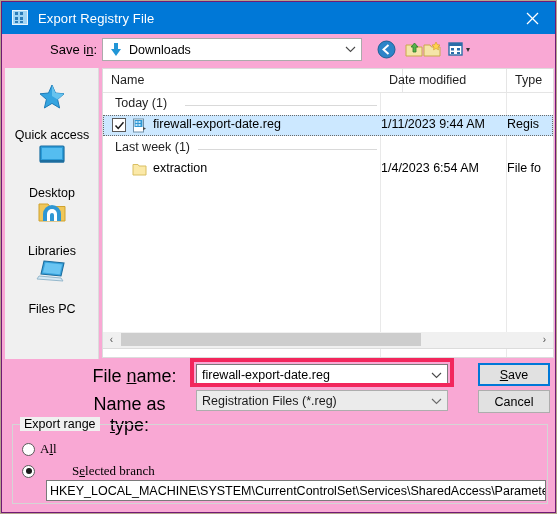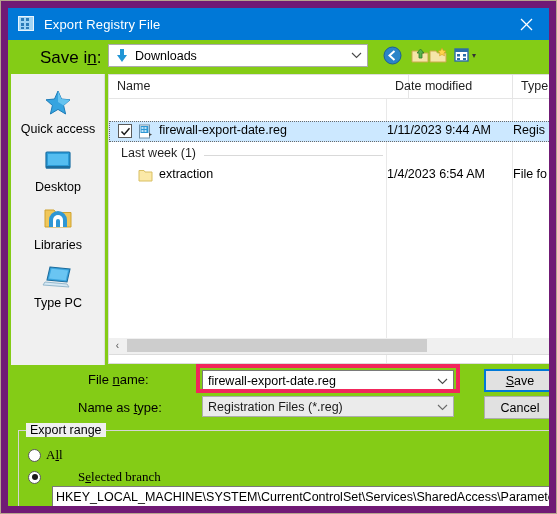--- a/index.html
+++ b/index.html
@@ -7,22 +7,22 @@
     width:557px;height:514px;
     background:#b6a48d;
     font-family:"Liberation Sans", sans-serif;
     font-size:12px;
     color:#000;
     overflow:hidden;
   }
   .dialog{
     position:absolute;left:1px;top:1px;
     width:555px;height:512px;
-    background:#84cc16;
-    border:7px solid #701a75;
+    background:#f9a8d4;
+    border:1px solid #701a75;
     box-sizing:border-box;
     overflow:hidden;
   }
   
   .titlebar{
     position:absolute;left:0;top:0;width:100%;height:32px;
     background:#0078d7;
     display:flex;align-items:center;
   }
   .title-icon{
@@ -43,21 +43,21 @@
     position:absolute;right:0;top:0;width:46px;height:32px;
     display:flex;align-items:center;justify-content:center;
     color:#fff;
   }
   .close-btn svg{display:block;}
   
   .savein-row{
     position:absolute;left:0;top:32px;width:100%;height:32px;
   }
   .savein-label{
-    position:absolute;left:32px;top:8px;font-size:17px;
+    position:absolute;left:48px;top:8px;font-size:13px;
   }
   .savein-label u{text-decoration:underline;}
   .savein-combo{
     position:absolute;left:100px;top:4px;width:260px;height:23px;
     background:#fff;border:1px solid #ababab;box-sizing:border-box;
     display:flex;align-items:center;
   }
   .dl-icon{
     width:16px;height:16px;margin-left:5px;margin-right:5px;flex:none;position:relative;
   }
@@ -76,21 +76,21 @@
   .tb-views{left:445px;}
   
   .places{
     position:absolute;left:3px;top:66px;width:94px;height:291px;
     background:#f0f0f0;
     border-right:1px solid #dcdcdc;
     box-sizing:border-box;
   }
   .place{
     position:absolute;left:0;width:94px;height:54px;
-    display:flex;flex-direction:column;align-items:center;justify-content:flex-start;
+    display:flex;flex-direction:column;align-items:center;justify-content:flex-start;gap:12px;
   }
   .place .pi{width:34px;height:34px;margin-top:2px;position:relative;}
   .place .pl{font-size:12.5px;margin-top:2px;}
   
   .listpane{
     position:absolute;left:100px;top:66px;width:452px;height:290px;
     background:#fff;
     border:1px solid #dcdcdc;
     box-sizing:border-box;
     overflow:hidden;
@@ -144,21 +144,21 @@
     display:flex;align-items:center;justify-content:center;
     color:#505050;font-size:10px;
   }
   .hs-left{left:0;}
   .hs-right{right:0;}
   .hs-thumb{
     position:absolute;left:18px;top:1px;width:300px;height:13px;
     background:#cdcdcd;
   }
   
-  .fld-label{position:absolute;font-size:13px;text-align:left;}
+  .fld-label{position:absolute;font-size:18px;text-align:center;}
   .filename-wrap{
     position:absolute;left:190px;top:358px;width:260px;height:24px;
   }
   .filename-box{
     position:absolute;left:4px;top:4px;width:252px;height:21px;
     background:#fff;border:1px solid #7a7a7a;box-sizing:border-box;
     display:flex;align-items:center;
   }
   .filename-box .txt{margin-left:5px;font-size:12.5px;}
   .hl-rect{
@@ -319,21 +319,21 @@
     </div>
 
     <div class="place" style="top:184px;">
       <span class="pi">
         <svg width="34" height="34" viewBox="0 0 34 34">
           <path d="M9 7 L29 9 L26 22 L6 20 z" fill="#3aa5df" stroke="#1c6d9e" stroke-width="1.1"></path>
           <path d="M10.5 8.8 L27 10.4 L24.7 20.3 L8 18.6 z" fill="#6ac5f2"></path>
           <path d="M4 22 L26 24 L28 27 L2 25 z" fill="#d5e8f4" stroke="#95b8cc" stroke-width="1"></path>
         </svg>
       </span>
-      <span class="pl">Type PC</span>
+      <span class="pl">Files PC</span>
     </div>
 
   </div>
 
   <div class="listpane">
 
     <div class="colhead">
       <div class="ch" style="left:0;width:300px;">
         <span>Name</span>
         
@@ -343,20 +343,24 @@
         <span class="sortcaret">⌄</span>
       </div>
       <div class="ch" style="left:404px;width:72px;border-right:none;">
         <span>Type</span>
       </div>
     </div>
 
     <div class="vline" style="left:277px;height:265px;"></div>
     <div class="vline" style="left:403px;height:265px;"></div>
 
+    <div class="grouphdr" style="top:26px;width:450px;">
+      <span class="gtext">Today (1)</span>
+      <span class="gline" style="left:82px;width:192px;"></span>
+    </div>
 
     <div class="filerow sel" style="top:46px;">
       <span class="fr-check">
         <svg width="11" height="11" viewBox="0 0 11 11">
             <path d="M1.5 5.5 L4.2 8.4 L9.5 2.2" fill="none" stroke="#1a1a1a" stroke-width="1.5"></path>
           </svg>
       </span>
       <span class="fr-icon">
         <svg width="15" height="15" viewBox="0 0 15 15">
           <rect x="1.5" y="1" width="10" height="13" fill="#ffffff" stroke="#6f8fa8" stroke-width="1"></rect>

